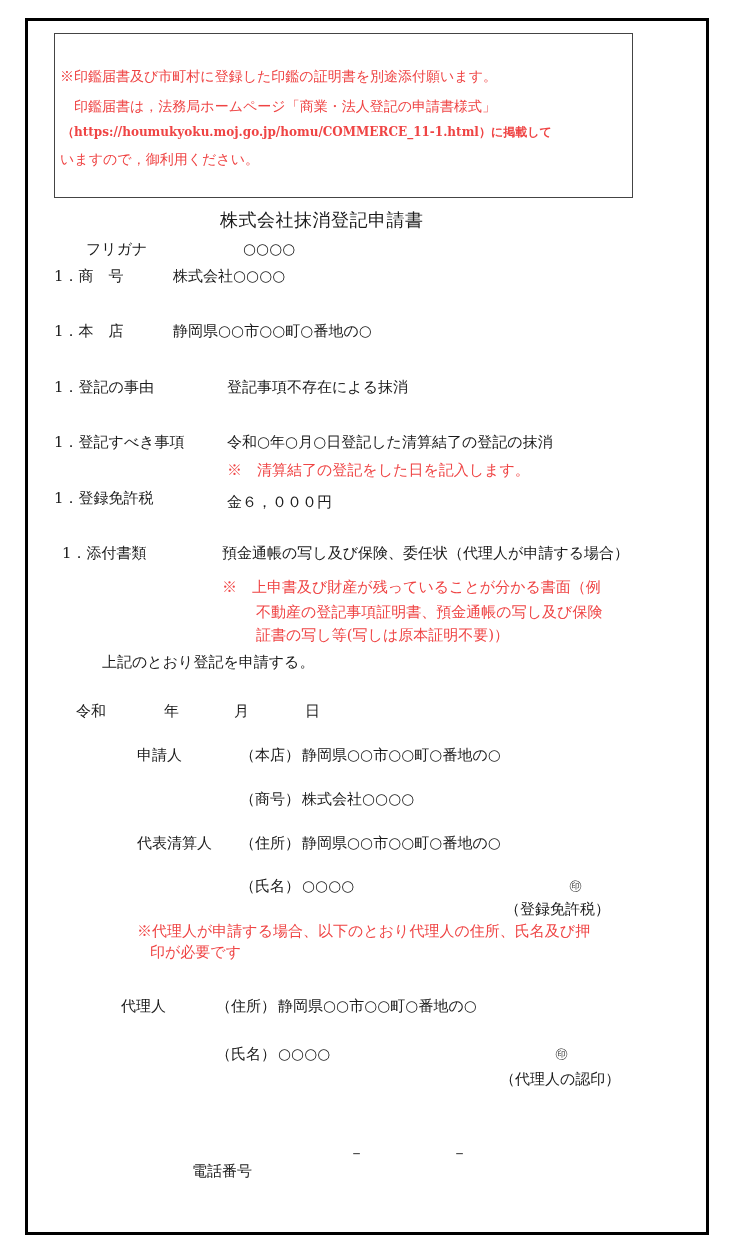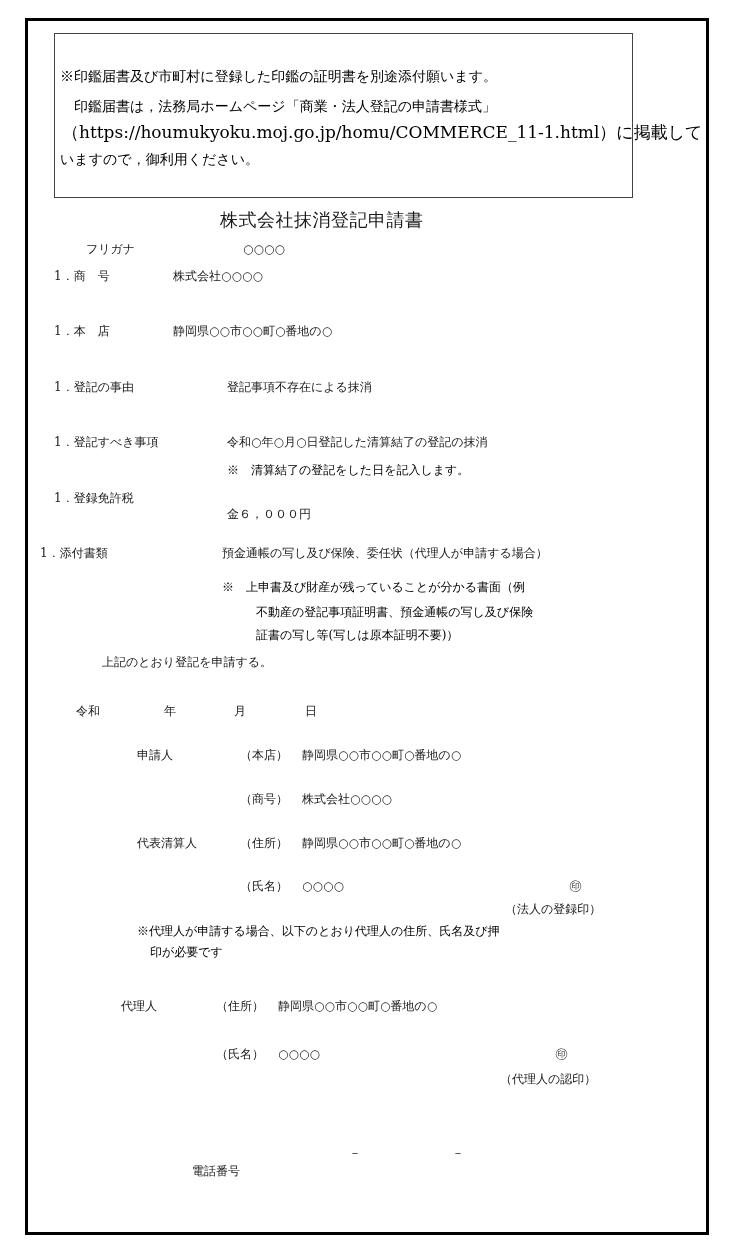--- a/index.html
+++ b/index.html
@@ -9,35 +9,35 @@
     color: #1a1a1a;
   }
   .page {
     position: absolute; left: 25px; top: 18px; width: 678px; height: 1211px;
     border: 3px solid #000;
   }
   .notice {
     position: absolute; left: 54px; top: 33px; width: 577px; height: 163px;
     border: 1.5px solid #444;
   }
-  .red { color: #000000; }
-  .t { position: absolute; white-space: nowrap; font-size: 12px; line-height: 20px; }
+  .red { color: #ef4444; }
+  .t { position: absolute; white-space: nowrap; font-size: 15px; line-height: 20px; }
   .notice-line { position: absolute; white-space: nowrap; font-size: 14px; line-height: 20px; }
   .title { position: absolute; left: 220px; top: 205px; font-size: 18px; line-height: 30px; white-space: nowrap; letter-spacing: 0.5px; }
   .seal { font-size: 13px; }
 </style>
 </head>
 <body>
 
 <div class="page"></div>
 
 <div class="notice"></div>
 <div class="notice-line red" style="left:60px; top:66px;">※印鑑届書及び市町村に登録した印鑑の証明書を別途添付願います。</div>
 <div class="notice-line red" style="left:60px; top:96px;">　印鑑届書は，法務局ホームページ「商業・法人登記の申請書様式」</div>
-<div class="notice-line red" style="left:62px; top:122px; font-size:17px;">（https://houmukyoku.moj.go.jp/homu/COMMERCE_11-1.html）に掲載して</div>
+<div class="notice-line red" style="left:62px; top:122px; font-size:12px;font-weight:bold;">（https://houmukyoku.moj.go.jp/homu/COMMERCE_11-1.html）に掲載して</div>
 <div class="notice-line red" style="left:60px; top:149px;">いますので，御利用ください。</div>
 
 <div class="title">株式会社抹消登記申請書</div>
 
 <div class="t" style="left:86px; top:239px;">フリガナ</div>
 <div class="t" style="left:243px; top:239px;">○○○○</div>
 
 <div class="t" style="left:54px; top:266px;">1．商　号</div>
 <div class="t" style="left:173px; top:266px;">株式会社○○○○</div>
 
@@ -45,23 +45,23 @@
 <div class="t" style="left:173px; top:321px;">静岡県○○市○○町○番地の○</div>
 
 <div class="t" style="left:54px; top:377px;">1．登記の事由</div>
 <div class="t" style="left:227px; top:377px;">登記事項不存在による抹消</div>
 
 <div class="t" style="left:54px; top:432px;">1．登記すべき事項</div>
 <div class="t" style="left:227px; top:432px;">令和○年○月○日登記した清算結了の登記の抹消</div>
 <div class="t red" style="left:227px; top:460px;">※　清算結了の登記をした日を記入します。</div>
 
 <div class="t" style="left:54px; top:488px;">1．登録免許税</div>
-<div class="t" style="left:227px; top:504px;">金６，０００円</div>
+<div class="t" style="left:227px; top:492px;">金６，０００円</div>
 
-<div class="t" style="left:40px; top:543px;">1．添付書類</div>
+<div class="t" style="left:62px; top:543px;">1．添付書類</div>
 <div class="t" style="left:222px; top:543px;">預金通帳の写し及び保険、委任状（代理人が申請する場合）</div>
 <div class="t red" style="left:222px; top:570px;margin-top:7px;">※　上申書及び財産が残っていることが分かる書面（例</div>
 <div class="t red" style="left:256px; top:602px;">不動産の登記事項証明書、預金通帳の写し及び保険</div>
 <div class="t red" style="left:256px; top:625px;">証書の写し等(写しは原本証明不要)）</div>
 
 <div class="t" style="left:102px; top:652px;">上記のとおり登記を申請する。</div>
 
 <div class="t" style="left:76px; top:701px;">令和</div>
 <div class="t" style="left:164px; top:701px;">年</div>
 <div class="t" style="left:234px; top:701px;">月</div>
@@ -74,21 +74,21 @@
 <div class="t" style="left:240px; top:789px;">（商号）</div>
 <div class="t" style="left:302px; top:789px;">株式会社○○○○</div>
 
 <div class="t" style="left:137px; top:833px;">代表清算人</div>
 <div class="t" style="left:240px; top:833px;">（住所）</div>
 <div class="t" style="left:302px; top:833px;">静岡県○○市○○町○番地の○</div>
 
 <div class="t" style="left:240px; top:876px;">（氏名）</div>
 <div class="t" style="left:302px; top:876px;">○○○○</div>
 <div class="t seal" style="left:569px; top:876px;">㊞</div>
-<div class="t" style="left:505px; top:899px;">（法人の登録印）</div>
+<div class="t" style="left:505px; top:899px;">（登録免許税）</div>
 
 <div class="t red" style="left:137px; top:921px;">※代理人が申請する場合、以下のとおり代理人の住所、氏名及び押</div>
 <div class="t red" style="left:150px; top:942px;">印が必要です</div>
 
 <div class="t" style="left:121px; top:996px;">代理人</div>
 <div class="t" style="left:216px; top:996px;">（住所）</div>
 <div class="t" style="left:278px; top:996px;">静岡県○○市○○町○番地の○</div>
 
 <div class="t" style="left:216px; top:1044px;">（氏名）</div>
 <div class="t" style="left:278px; top:1044px;">○○○○</div>

